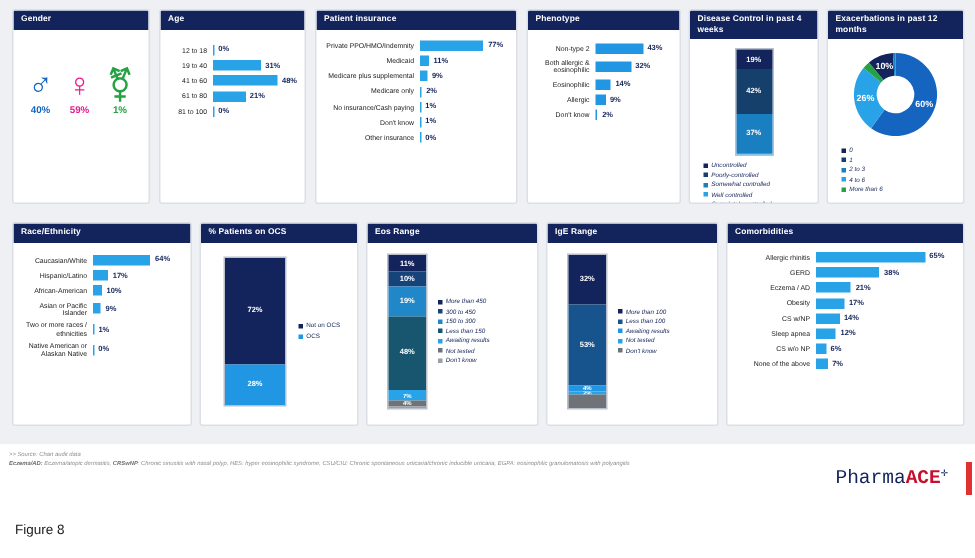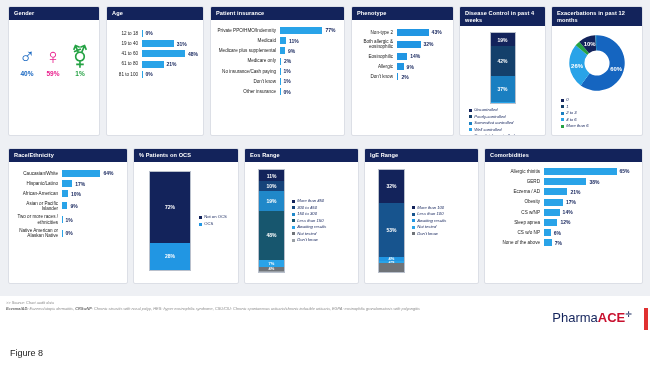--- a/index.html
+++ b/index.html
@@ -63,21 +63,21 @@
   .swatch { width: 3px; height: 3px; margin-right: 2.2px; flex: none; }
 
   
   .footnote {
     position: absolute; left: 6px; top: 300px; width: 470px;
     font-size: 3.9px; color: #8c8c8c; font-style: italic; line-height: 1.5;
   }
   .footnote b { color: #6e6e6e; }
   .logo {
     position: absolute; right: 18px; top: 310px;
-    font-family: Liberation Sans, sans-serif; font-size: 13px;
+    font-family: Liberation Mono, monospace; font-size: 13px;
   }
   .logo .p1 { color: #13235b; }
   .logo .p2 { color: #c8102e; font-weight: bold; }
   .logo .cross { color: #13235b; font-size: 8px; vertical-align: super; }
   .redbar { position: absolute; right: 2px; top: 308px; width: 4px; height: 22px; background: #e03131; }
   .figcap { position: absolute; left: 10px; top: 348px; font-size: 9px; color: #1a1a1a; }
 </style>
 </head>
 <body>
 

